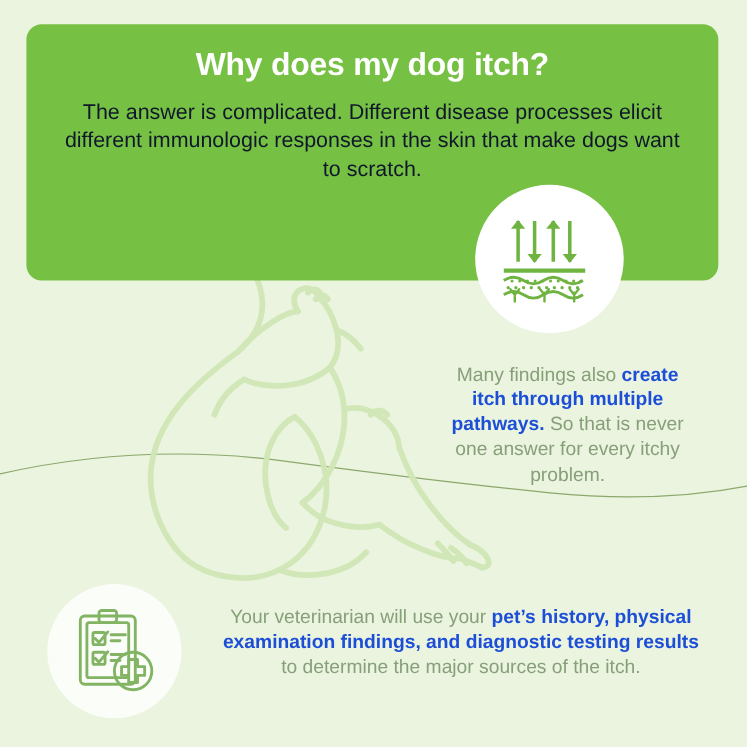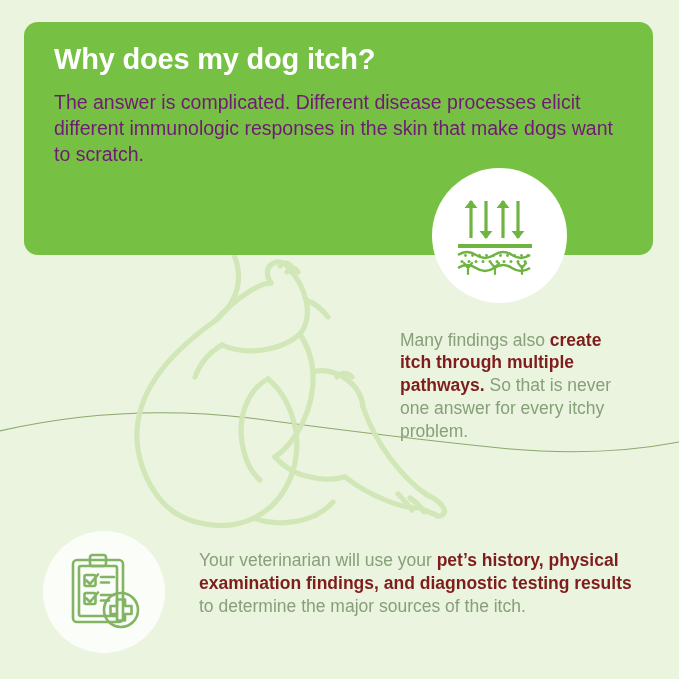--- a/index.html
+++ b/index.html
@@ -15,20 +15,21 @@
     position: relative;
   }
 
   #infographic {
     position: absolute;
     inset: 0;
     width: 679px;
     height: 679px;
     background: #eaf4de;
     overflow: hidden;
+    text-align: center;
   }
 
   
   .bg-art {
     position: absolute;
     inset: 0;
     width: 679px;
     height: 679px;
     pointer-events: none;
   }
@@ -52,21 +53,21 @@
     font-weight: bold;
     color: #ffffff;
     letter-spacing: -0.2px;
     line-height: 1.1;
   }
 
   .header-body {
     margin: 14px 0 0 0;
     font-size: 19.5px;
     line-height: 1.33;
-    color: #701a75;
+    color: #0f172a;
     font-weight: normal;
     max-width: 585px;
   }
 
   
   .circle-badge {
     position: absolute;
     border-radius: 50%;
     display: flex;
     align-items: center;
@@ -105,21 +106,21 @@
     left: 199px;
     top: 531px;
     width: 440px;
     font-size: 17.5px;
     line-height: 1.32;
     color: #87a07a;
   }
 
   .para-skin b,
   .para-clipboard b {
-    color: #7f1d1d;
+    color: #1d4ed8;
     font-weight: bold;
   }
 </style>
 </head>
 <body>
 
 <div id="infographic">
 
   <svg class="bg-art" viewBox="0 0 679 679" width="679" height="679" aria-hidden="true">
 

